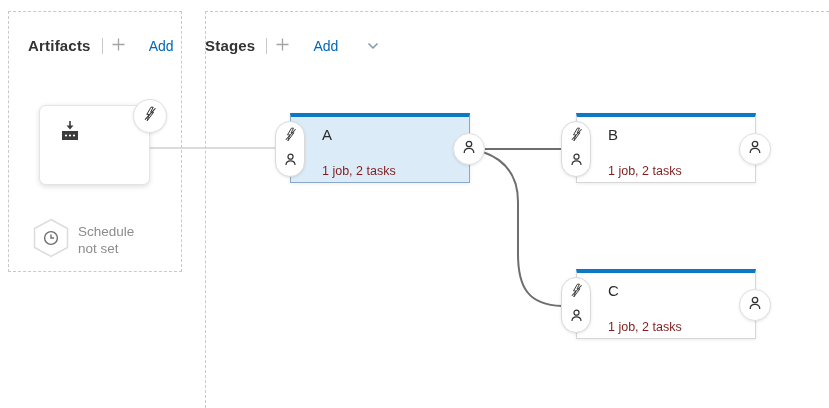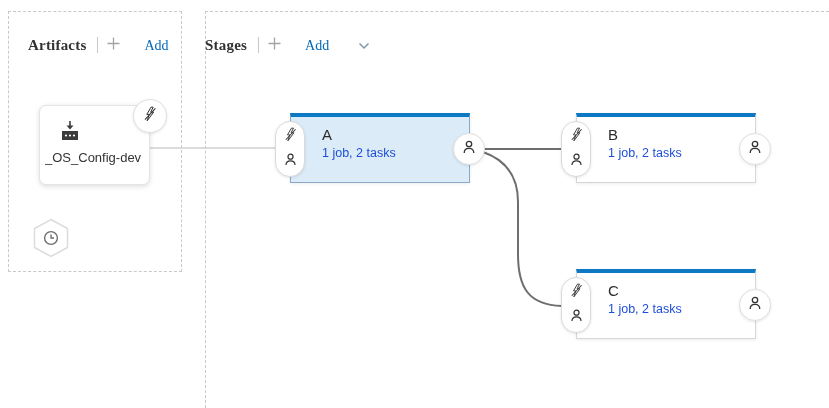--- a/index.html
+++ b/index.html
@@ -6,21 +6,21 @@
   html,body { background:#ffffff; }
   body { font-family:"Liberation Sans", sans-serif; }
   .canvas {
     position:relative; width:829px; height:408px; background:#ffffff; overflow:hidden;
   }
   
   .panel { position:absolute; border:1px dashed #c9c9c9; background:transparent; }
   .artifacts-panel { left:8px; top:11px; width:174px; height:261px; }
   .stages-panel { left:205px; top:11px; width:624px; height:397px; border-right:none; border-bottom:none; }
   .panel-header {
-    position:absolute; display:flex; align-items:flex-start; white-space:nowrap;font-family:Liberation Serif, serif;
+    position:absolute; display:flex; align-items:flex-end; white-space:nowrap;
   }
   .panel-title { font-size:15px; font-weight:700; color:#333333; letter-spacing:.2px; }
   .header-sep { width:1px; height:16px; background:#c8c8c8; margin:0 9px 0 11px; }
   .add-btn { display:flex; align-items:center; gap:24px; cursor:pointer; background:none; border:none; font-family:inherit; }
   .add-label { font-size:14px; color:#0067b8; }
   .chevron { margin-left:5px; display:flex; align-items:center; }
 
   
   .artifact-card {
     position:absolute; left:39px; top:105px; width:111px; height:80px;
@@ -43,21 +43,21 @@
 
   
   .stage-card {
     position:absolute; width:180px; height:70px;
     background:#ffffff; border:1px solid #d6d6d6; border-top:4px solid #0d79c4;
     box-shadow:0 1px 3px rgba(0,0,0,.08); cursor:pointer;
   }
   .stage-card.selected { background:#dcebf8; border-color:#8aa9c6; border-top-color:#0d79c4; }
   .stage-body { padding:9px 0 0 31px; }
   .stage-name { font-size:15px; color:#2b2b2b; }
-  .stage-link { display:inline-block; margin-top:3px; font-size:12.5px; color:#1d4ed8; text-decoration:none; cursor:pointer; }
+  .stage-link { display:inline-block; margin-top:21px; font-size:12.5px; color:#7f1d1d; text-decoration:none; cursor:pointer; }
   .pre-badge {
     position:absolute; width:30px; height:56px; background:#fff;
     border:1px solid #dadada; border-radius:16px;
     box-shadow:0 1px 3px rgba(0,0,0,.10);
     display:flex; flex-direction:column; align-items:center; justify-content:space-evenly;
     cursor:pointer;
   }
   .post-badge { width:32px; height:32px; }
 
   .connectors { position:absolute; left:0; top:0; pointer-events:none; }
@@ -111,21 +111,20 @@
     <div class="artifact-icon-wrap">
       <svg width="22" height="24" viewBox="0 0 22 24">
         <path d="M11 1 V8" stroke="#3b3b3b" stroke-width="1.6"></path>
         <path d="M7.5 5.5 L11 9.5 L14.5 5.5 Z" fill="#3b3b3b"></path>
         <rect x="3" y="11" width="16" height="9" fill="#3b3b3b"></rect>
         <circle cx="7" cy="15.5" r="1.1" fill="#ffffff"></circle>
         <circle cx="11" cy="15.5" r="1.1" fill="#ffffff"></circle>
         <circle cx="15" cy="15.5" r="1.1" fill="#ffffff"></circle>
       </svg>
     </div>
-    <div class="artifact-name">_OS_Config-dev</div>
   </div>
 
   <div class="round-badge artifact-trigger-badge">
     <span>
       <svg width="16" height="16" viewBox="0 0 16 16">
         <path d="M9 1.2 L4.8 8.4 H7.2 L5.2 14.8 L11.6 6.2 H8.6 L11.2 1.2 Z" stroke="#333" stroke-width="1" fill="none" stroke-linejoin="round"></path>
         <path d="M3 13.6 L13.4 2.4" stroke="#333" stroke-width="1.1"></path>
       </svg>
     </span>
   </div>
@@ -133,20 +132,24 @@
   <div class="schedule-item">
     <span>
       <svg width="38" height="40" viewBox="0 0 38 40">
         <polygon points="19,1.5 35.5,10.5 35.5,29.5 19,38.5 2.5,29.5 2.5,10.5" fill="#ffffff" stroke="#dcdcdc" stroke-width="1.5"></polygon>
         <g>
           <circle cx="19" cy="20" r="6.4" stroke="#6e6e6e" stroke-width="1.4" fill="none"></circle>
           <path d="M19 16.4 V20 H22" stroke="#6e6e6e" stroke-width="1.4" fill="none"></path>
         </g>
       </svg>
     </span>
+    <span class="schedule-text">
+      <span>Schedule</span><br>
+      <span>not set</span>
+    </span>
   </div>
 
   <div class="stage-card selected" style="left:290px; top:113px;">
     <div class="stage-body">
       <div class="stage-name">A</div>
       <a class="stage-link">1 job, 2 tasks</a>
     </div>
   </div>
 
   <div class="stage-card" style="left:576px; top:113px;">

